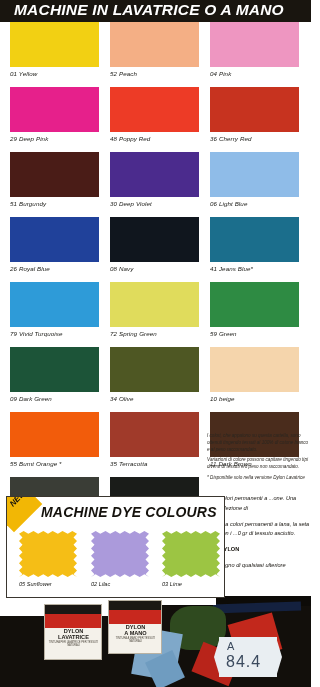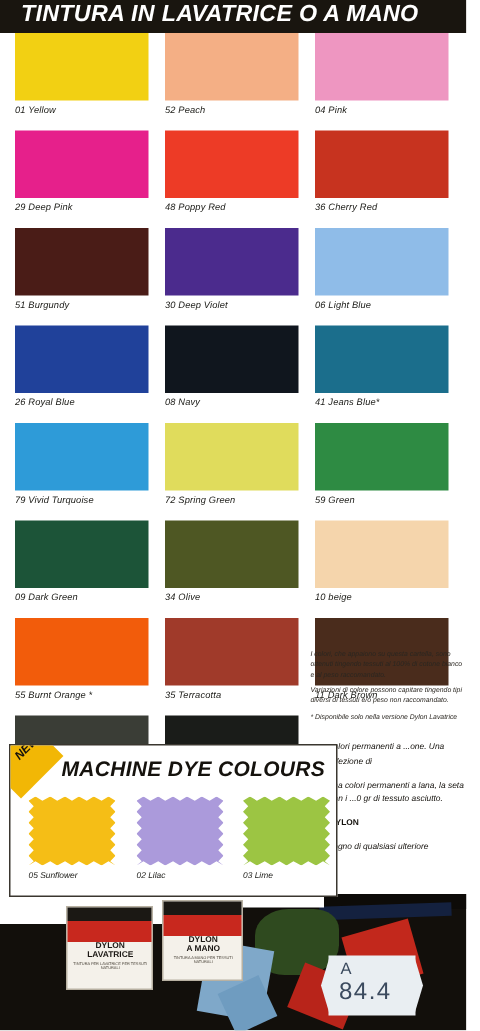--- a/index.html
+++ b/index.html
@@ -200,21 +200,21 @@
     position:absolute;left:213px;top:603px;width:88px;height:9px;
     background:#14213f;transform:rotate(-2deg);
   }
 </style>
 </head>
 <body>
 
 <div class="page">
 
   <div class="header-band">
-    <div class="header-title">TINTURA IN LAVATRICE O A MANO</div>
+    <div class="header-title">MACHINE IN LAVATRICE O A MANO</div>
   </div>
 
   <div class="grid">
 
     <div class="row">
       <div class="cell c0">
         <span class="chip" style="background:#F2D013"></span>
         <span class="chip-label">01  Yellow</span>
       </div>
       <div class="cell c1">

